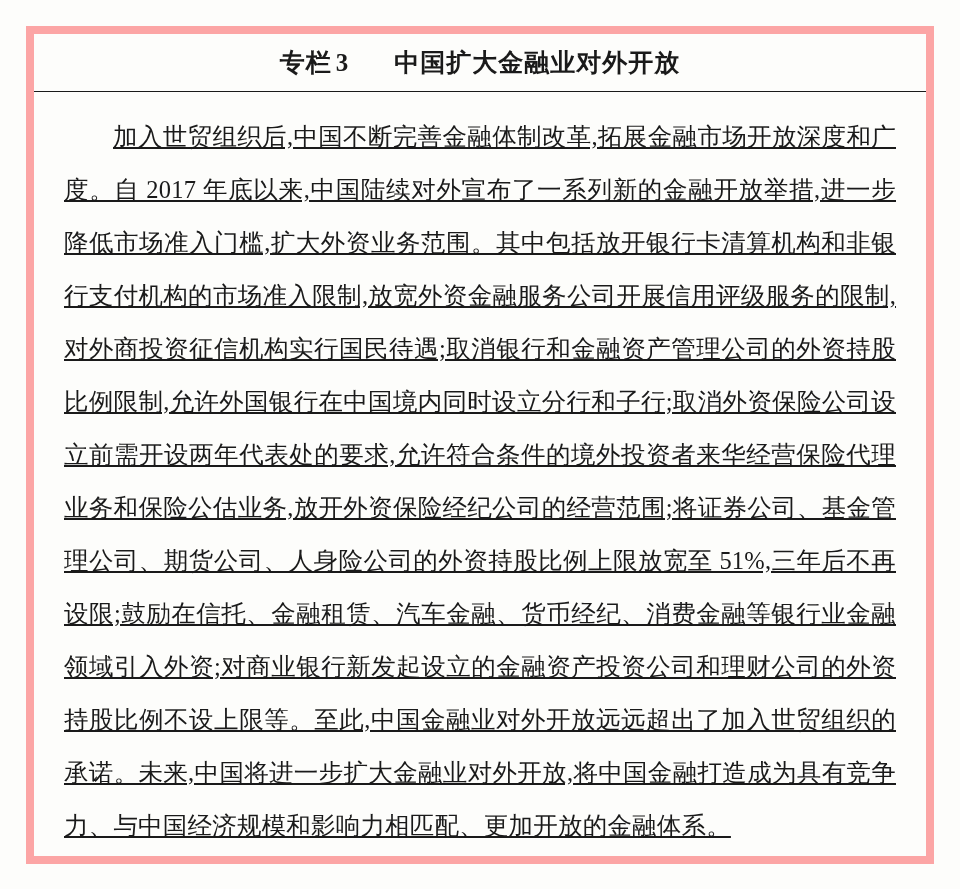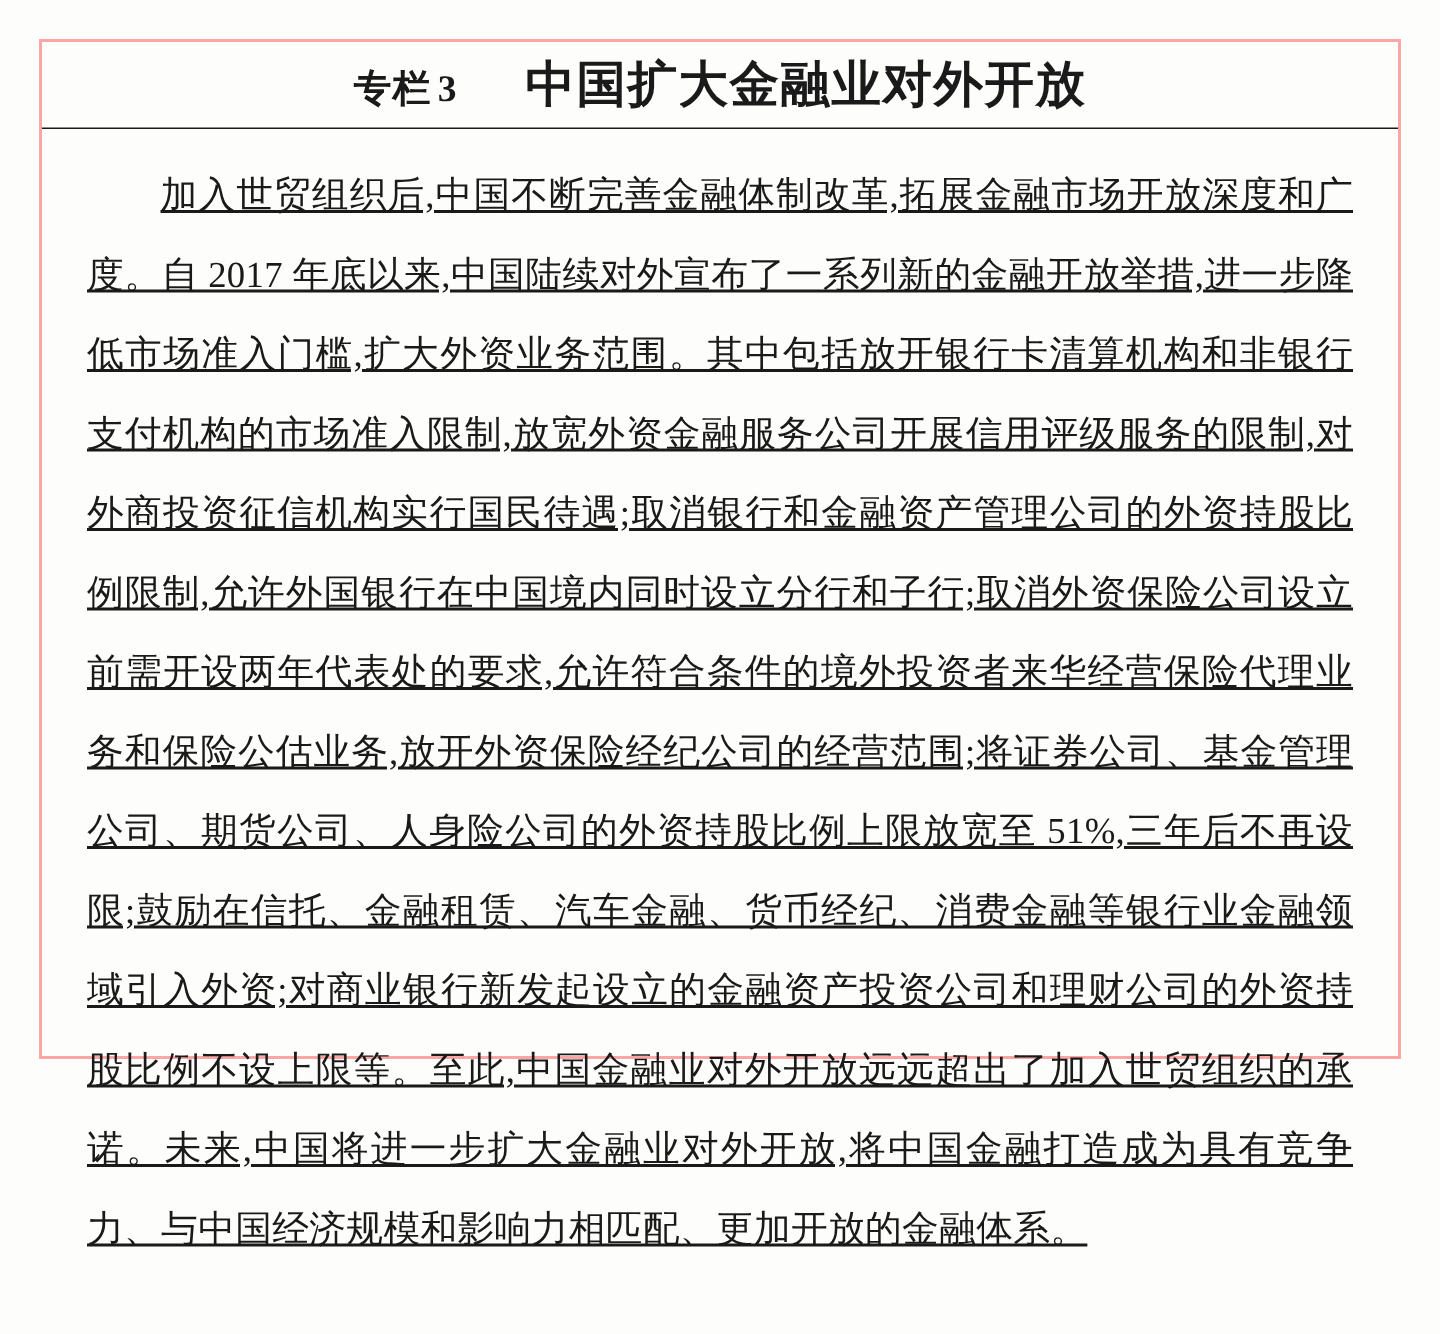--- a/index.html
+++ b/index.html
@@ -18,22 +18,22 @@
     width: 960px;
     height: 889px;
     background: #fdfdfb;
     box-sizing: border-box;
   }
   .box {
     position: absolute;
     left: 26px;
     top: 26px;
     width: 908px;
-    height: 680px;
-    border: 2px solid #fca5a5;
+    height: 838px;
+    border: 8px solid #fca5a5;
     box-sizing: border-box;
     background: #fdfdfb;
   }
   .box-header {
     height: 58px;
     border-bottom: 1.5px solid #1a1a1a;
     box-sizing: border-box;
     display: flex;
     align-items: center;
     justify-content: center;
@@ -48,21 +48,21 @@
     font-size: 25px;
     font-weight: bold;
     letter-spacing: 1px;
   }
   .title-number {
     font-size: 25px;
     font-weight: bold;
     margin-left: 4px;
   }
   .title-text {
-    font-size: 33px;
+    font-size: 25px;
     font-weight: bold;
     margin-left: 46px;
     letter-spacing: 1px;
   }
   .box-body {
     padding: 18px 30px 10px 30px;
     box-sizing: border-box;
     text-decoration: underline;
   }
   .para {

